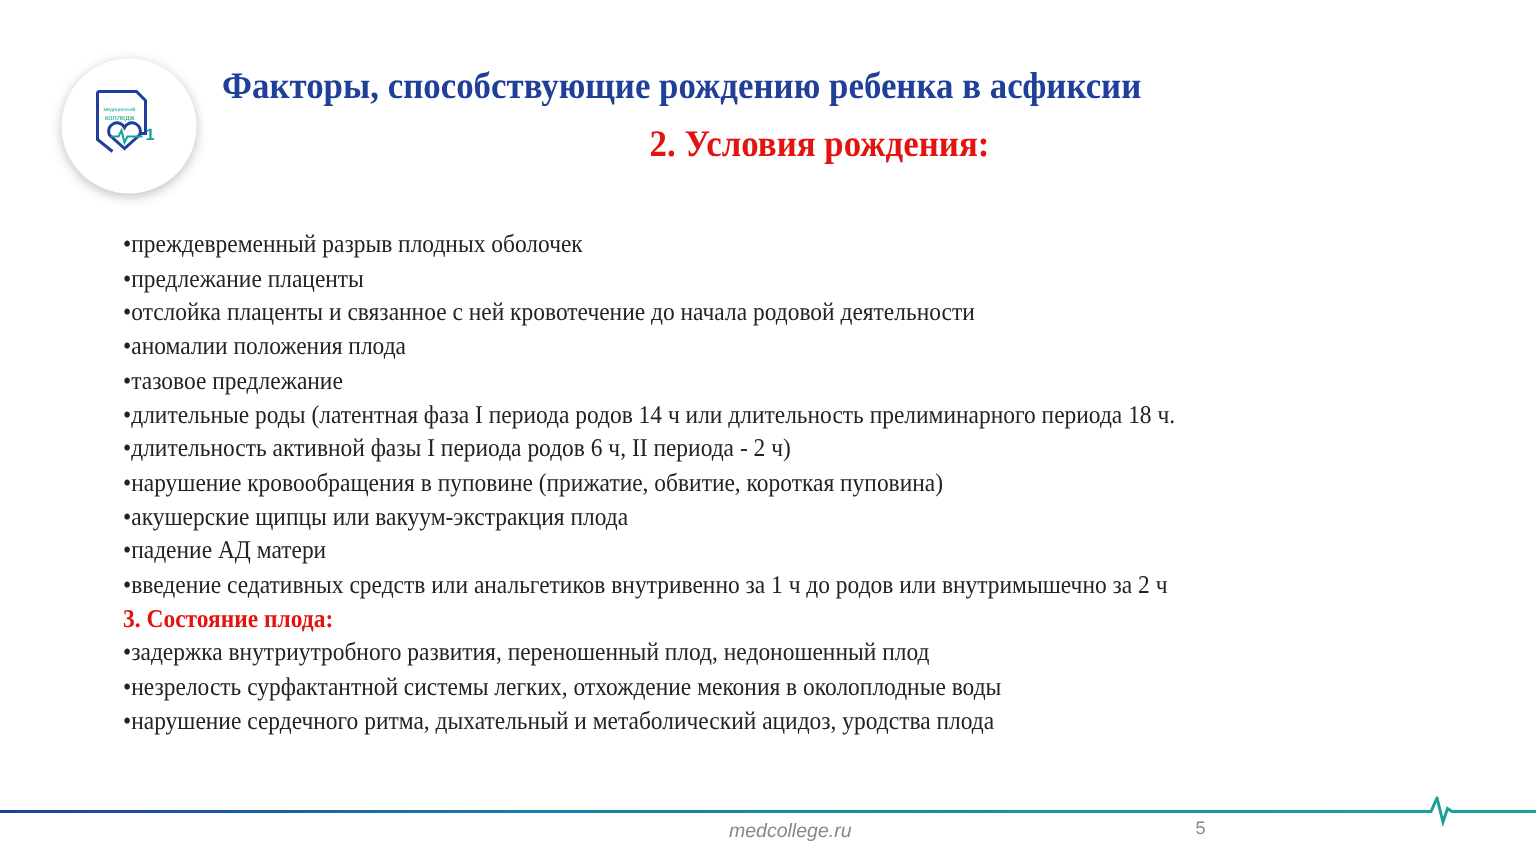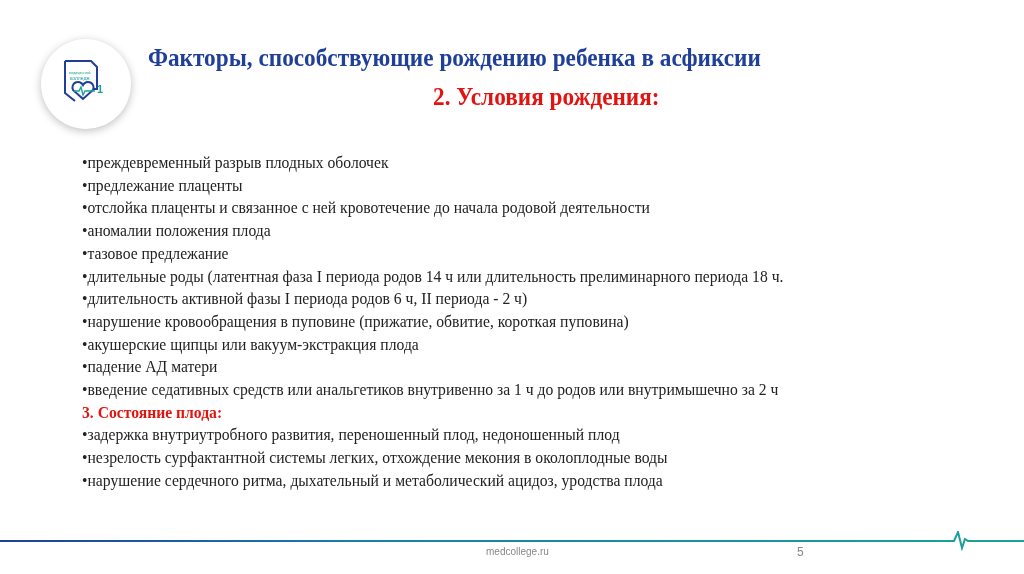--- a/index.html
+++ b/index.html
@@ -5,21 +5,21 @@
   html, body { margin:0; padding:0; }
   body { width:1024px; height:574px; background:#ffffff; position:relative; overflow:hidden; font-family:"Liberation Serif", serif; }
   .logo-circle { position:absolute; left:41px; top:39px; width:90px; height:90px; border-radius:50%; background:#fff; box-shadow:0 2px 8px rgba(0,0,0,0.25); }
   .logo-circle svg { position:absolute; left:20px; top:20px; }
   .title { position:absolute; left:148px; top:44px; font-size:25px; font-weight:bold; color:#1f3f99; font-family:"Liberation Serif", serif; white-space:nowrap; transform:scaleX(0.93); transform-origin:left; }
   .subtitle { position:absolute; left:433px; top:83px; font-size:25px; font-weight:bold; color:#e3130f; white-space:nowrap; transform:scaleX(0.93); transform-origin:left; }
   .list { position:absolute; left:66px; top:152px; font-size:17px; line-height:22.7px; color:#222;margin-left:16px; }
   .list .item { white-space:nowrap; transform:scaleX(0.92); transform-origin:left; }
   .list .section { color:#e3130f; font-weight:bold; white-space:nowrap; transform:scaleX(0.92); transform-origin:left; }
   .footer-line { position:absolute; left:0; top:531px; width:1024px; height:20px; }
-  .footer-site { position:absolute; left:486px; top:546px; font-family:"Liberation Sans", sans-serif; font-size:10px; color:#888; }
+  .footer-site { position:absolute; left:486px; top:546px; font-family:"Liberation Sans", sans-serif; font-size:13px; color:#888;font-style:italic; }
   .footer-page { position:absolute; left:797px; top:545px; font-family:"Liberation Sans", sans-serif; font-size:12px; color:#888; }
 </style>
 </head>
 <body>
 
 <div class="logo-circle">
   <svg width="50" height="50" viewBox="0 0 50 50">
     <path d="M4 2 H30 L36 8 V30 H32" fill="none" stroke="#1f3f99" stroke-width="2"></path>
     <path d="M4 2 V34 L14 42" fill="none" stroke="#1f3f99" stroke-width="2"></path>
     <text x="8" y="15" font-size="3.5" fill="#1aa398" font-family="Liberation Sans, sans-serif">медицинский</text>

